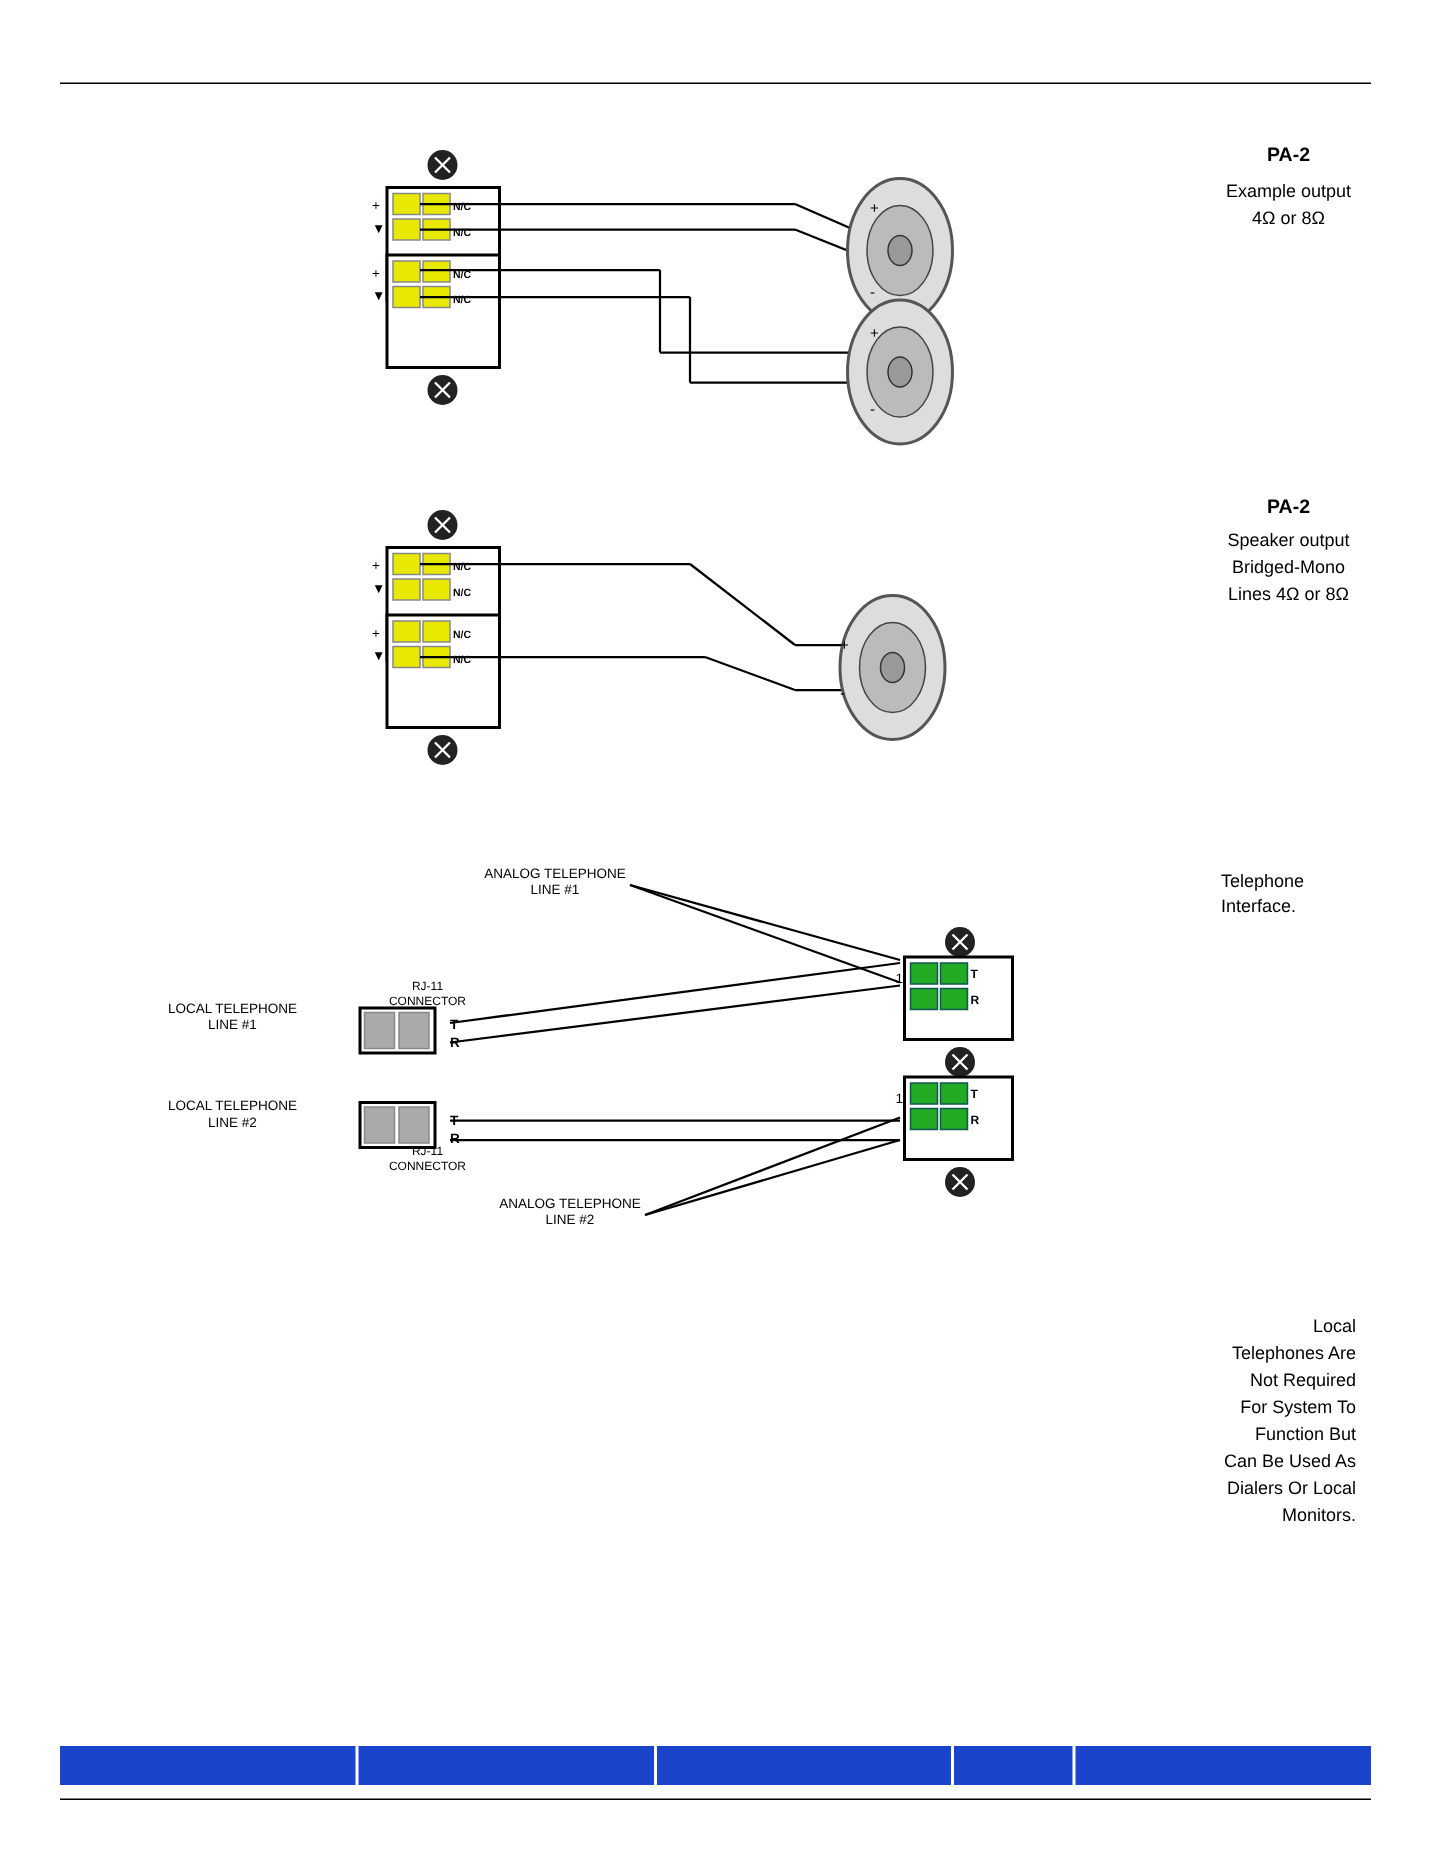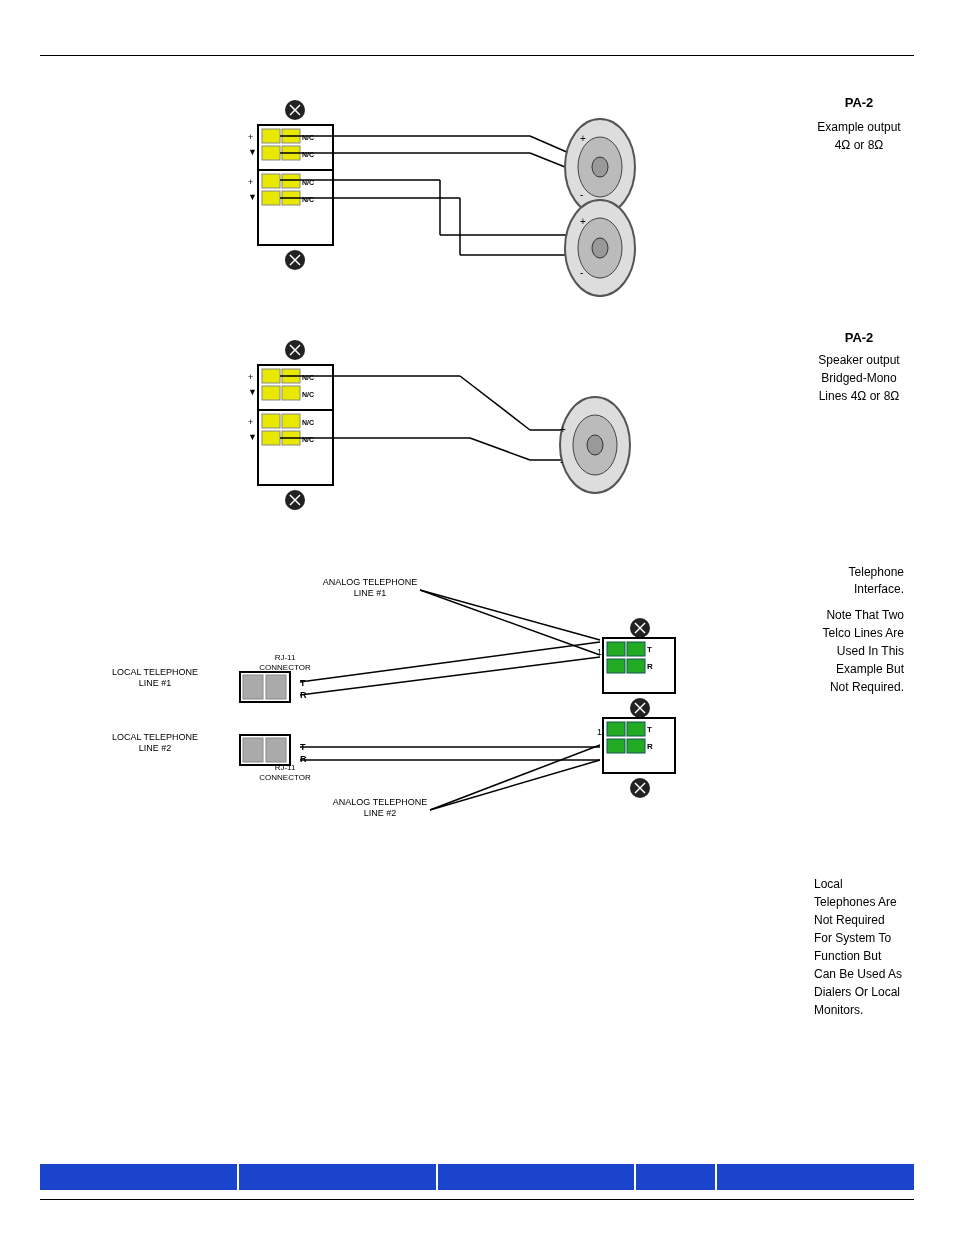--- a/index.html
+++ b/index.html
@@ -302,28 +302,27 @@
       <text x="607" y="172" font-size="8" font-weight="bold">T</text>
       <text x="607" y="189" font-size="8" font-weight="bold">R</text>
       <text x="557" y="175" font-size="9">1</text>
 
       <circle cx="600" cy="228" r="10" fill="#222"></circle>
       <line x1="595" y1="223" x2="605" y2="233" stroke="#fff" stroke-width="1.5"></line>
       <line x1="605" y1="223" x2="595" y2="233" stroke="#fff" stroke-width="1.5"></line>
 
     </svg>
 
-    <div style="position:absolute; top:4px; right:10px; text-align:right; width:90px;">
+    <div style="position:absolute; top:19px; right:10px; text-align:left; width:90px;">
       <div style="font-size:12px; font-weight:normal; margin-bottom:8px; line-height:1.4;">Telephone Interface.</div>
-      <div style="font-size:12px; line-height:1.5;">Note That Two Telco Lines Are Used In This Example But Not Required.</div>
     </div>
   </div>
 
   <div style="position:relative; height:130px; margin-bottom:10px;">
-    <div style="position:absolute; right:10px; top:0; width:90px; text-align:left; font-size:12px; line-height:1.5;">Local Telephones Are Not Required For System To Function But Can Be Used As Dialers Or Local Monitors.</div>
+    <div style="position:absolute; right:10px; top:0; width:90px; text-align:right; font-size:12px; line-height:1.5;">Local Telephones Are Not Required For System To Function But Can Be Used As Dialers Or Local Monitors.</div>
   </div>
 
 </div>
 
 <div class="footer-bar">
   <div class="footer-cell"></div>
   <div class="footer-cell"></div>
   <div class="footer-cell"></div>
   <div class="footer-cell narrow"></div>
   <div class="footer-cell"></div>

